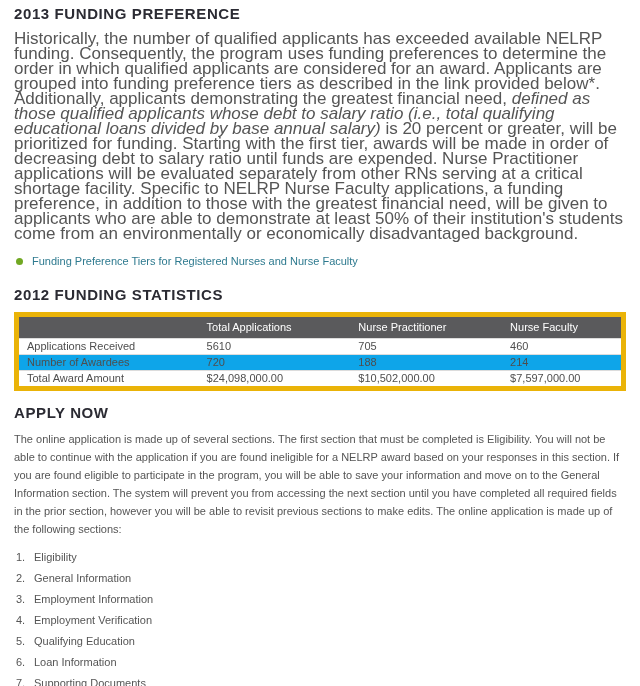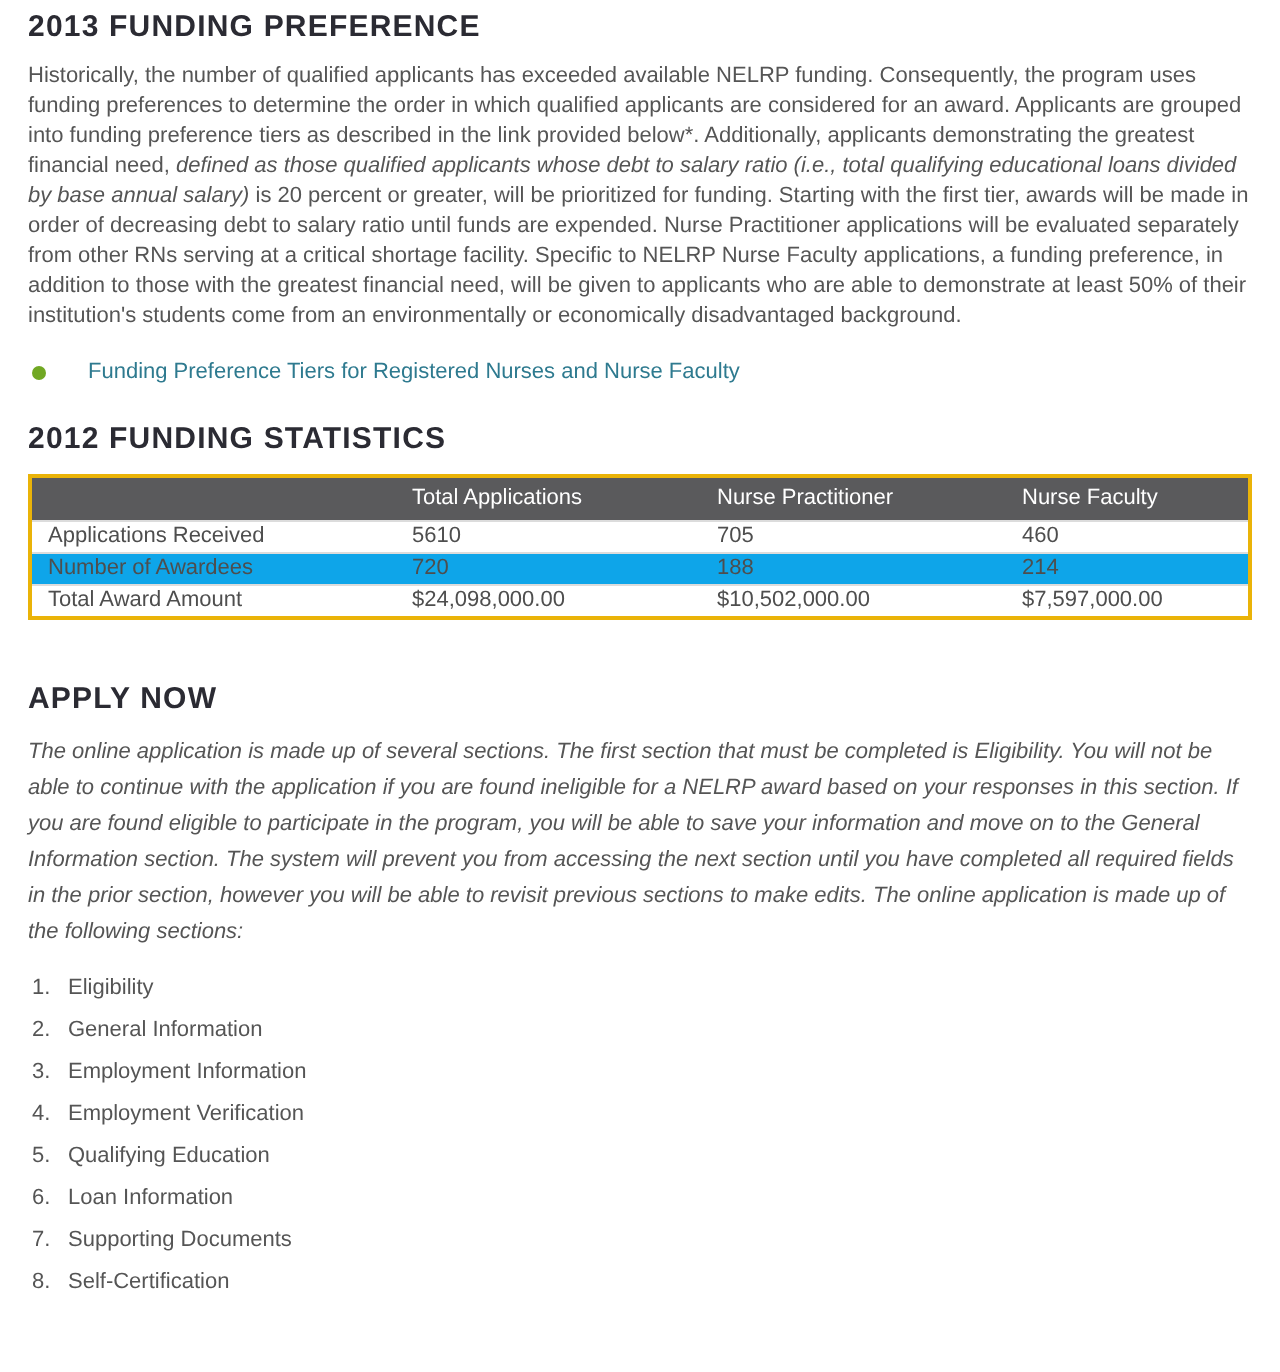--- a/index.html
+++ b/index.html
@@ -18,59 +18,58 @@
     margin: 0 0 10px 0;
     font-size: 15px;
     line-height: 15px;
     font-weight: bold;
     letter-spacing: 0.6px;
     color: #2b2b33;
   }
 
   .body-text {
     margin: 0 0 13px 0;
-    font-size: 11px;
+    font-size: 17px;
     line-height: 15px;
     color: #555555;
   }
   .body-text em { font-style: italic; }
 
   .link-list {
     list-style: none;
     margin: 2px 0 18px 0;
     padding: 0 0 0 2px;
   }
   .link-list li {
     display: flex;
     align-items: center;
     margin-bottom: 8px;
-    gap: 12px;
   }
   .bullet {
     width: 7px;
     height: 7px;
     border-radius: 50%;
     background: #71a823;
     margin-right: 9px;
     flex: 0 0 auto;
   }
   .link-list a {
     font-size: 11px;
     line-height: 15px;
     color: #2e7a8f;
     text-decoration: none;
     cursor: pointer;
   }
 
   .stats-table {
     width: 100%;
     border-collapse: collapse;
-    margin: 0 0 32px 0;
-    font-size: 11px;
-    border: 2px solid #eab308;
+    margin: 0 0 14px 0;
+    font-size: 11px;
+    border: 5px solid #eab308;
   }
   .stats-table th {
     background: #5a5a5c;
     color: #ffffff;
     font-weight: normal;
     text-align: left;
     padding: 4px 8px;
     line-height: 13px;
   }
   .stats-table td {
@@ -83,21 +82,20 @@
   .stats-table th:nth-child(1), .stats-table td:nth-child(1) { width: 30%; }
   .stats-table th:nth-child(2), .stats-table td:nth-child(2) { width: 25%; }
   .stats-table th:nth-child(3), .stats-table td:nth-child(3) { width: 25%; }
   .stats-table th:nth-child(4), .stats-table td:nth-child(4) { width: 20%; }
 
   .apply-body {
     margin: 0 0 12px 0;
     font-size: 11px;
     line-height: 18px;
     color: #555555;
-    font-style: italic;
   }
 
   .sections-list {
     list-style: none;
     margin: 0;
     padding: 0 0 0 2px;
     font-size: 11px;
   }
   .sections-list li {
     display: flex;

